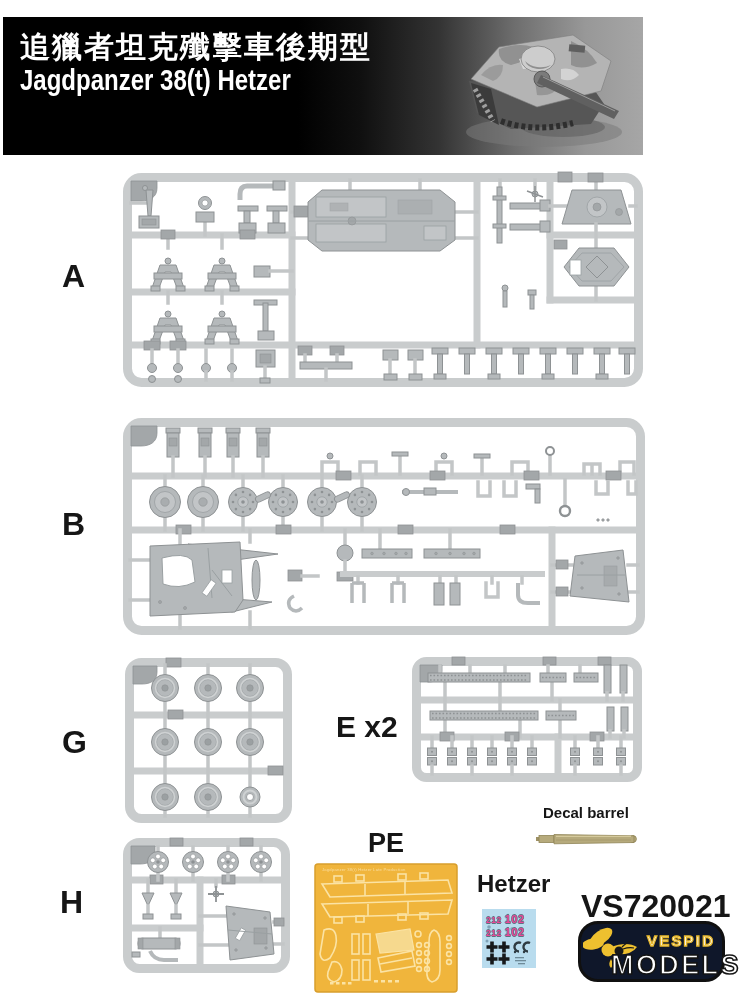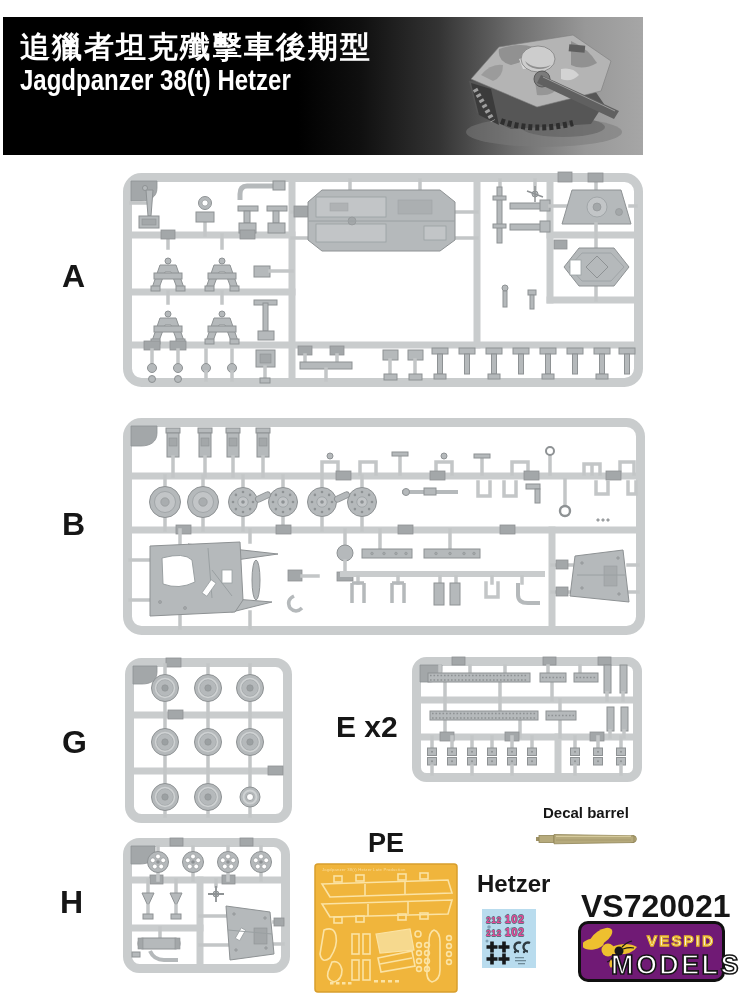--- a/index.html
+++ b/index.html
@@ -30,21 +30,21 @@
   .teeth{fill:none;stroke:#8e9294;stroke-width:1.4;stroke-dasharray:1.6,1.9}
   .etch{fill:none;stroke:#fbe3a4;stroke-width:1.6}
   .etchf{fill:#f6d98e;stroke:#fbe3a4;stroke-width:1.2}
   
   .dk-row{display:flex;align-items:baseline;gap:3px;font-weight:bold;color:#ec4899;
     text-shadow:.6px 0 0 #5d7280,-.6px 0 0 #5d7280,0 .6px 0 #5d7280,0 -.6px 0 #5d7280;z-index:3}
   .dk-a{font-size:8.5px;letter-spacing:.5px}
   .dk-b{font-size:11px;letter-spacing:.5px}
   .pe-micro{font-size:4.2px;color:#f9dd9f;letter-spacing:.2px;white-space:nowrap;z-index:3}
   
-  .logo{left:578px;top:921px;width:141px;height:55px;border:3px solid #101010;border-radius:10px;background:#701a75}
+  .logo{left:578px;top:921px;width:141px;height:55px;border:3px solid #101010;border-radius:20px;background:#0f172a}
   .logo-vespid{left:66px;top:8px;font-size:15px;font-weight:bold;letter-spacing:2.2px;color:#fff;
       -webkit-text-stroke:1.3px #e7b72b}
   .logo-models{left:30px;top:26px;font-size:27px;font-weight:bold;letter-spacing:2.4px;color:#fff;
       -webkit-text-stroke:1.6px #141414}
 </style>
 </head>
 <body>
 
 <div>
 

